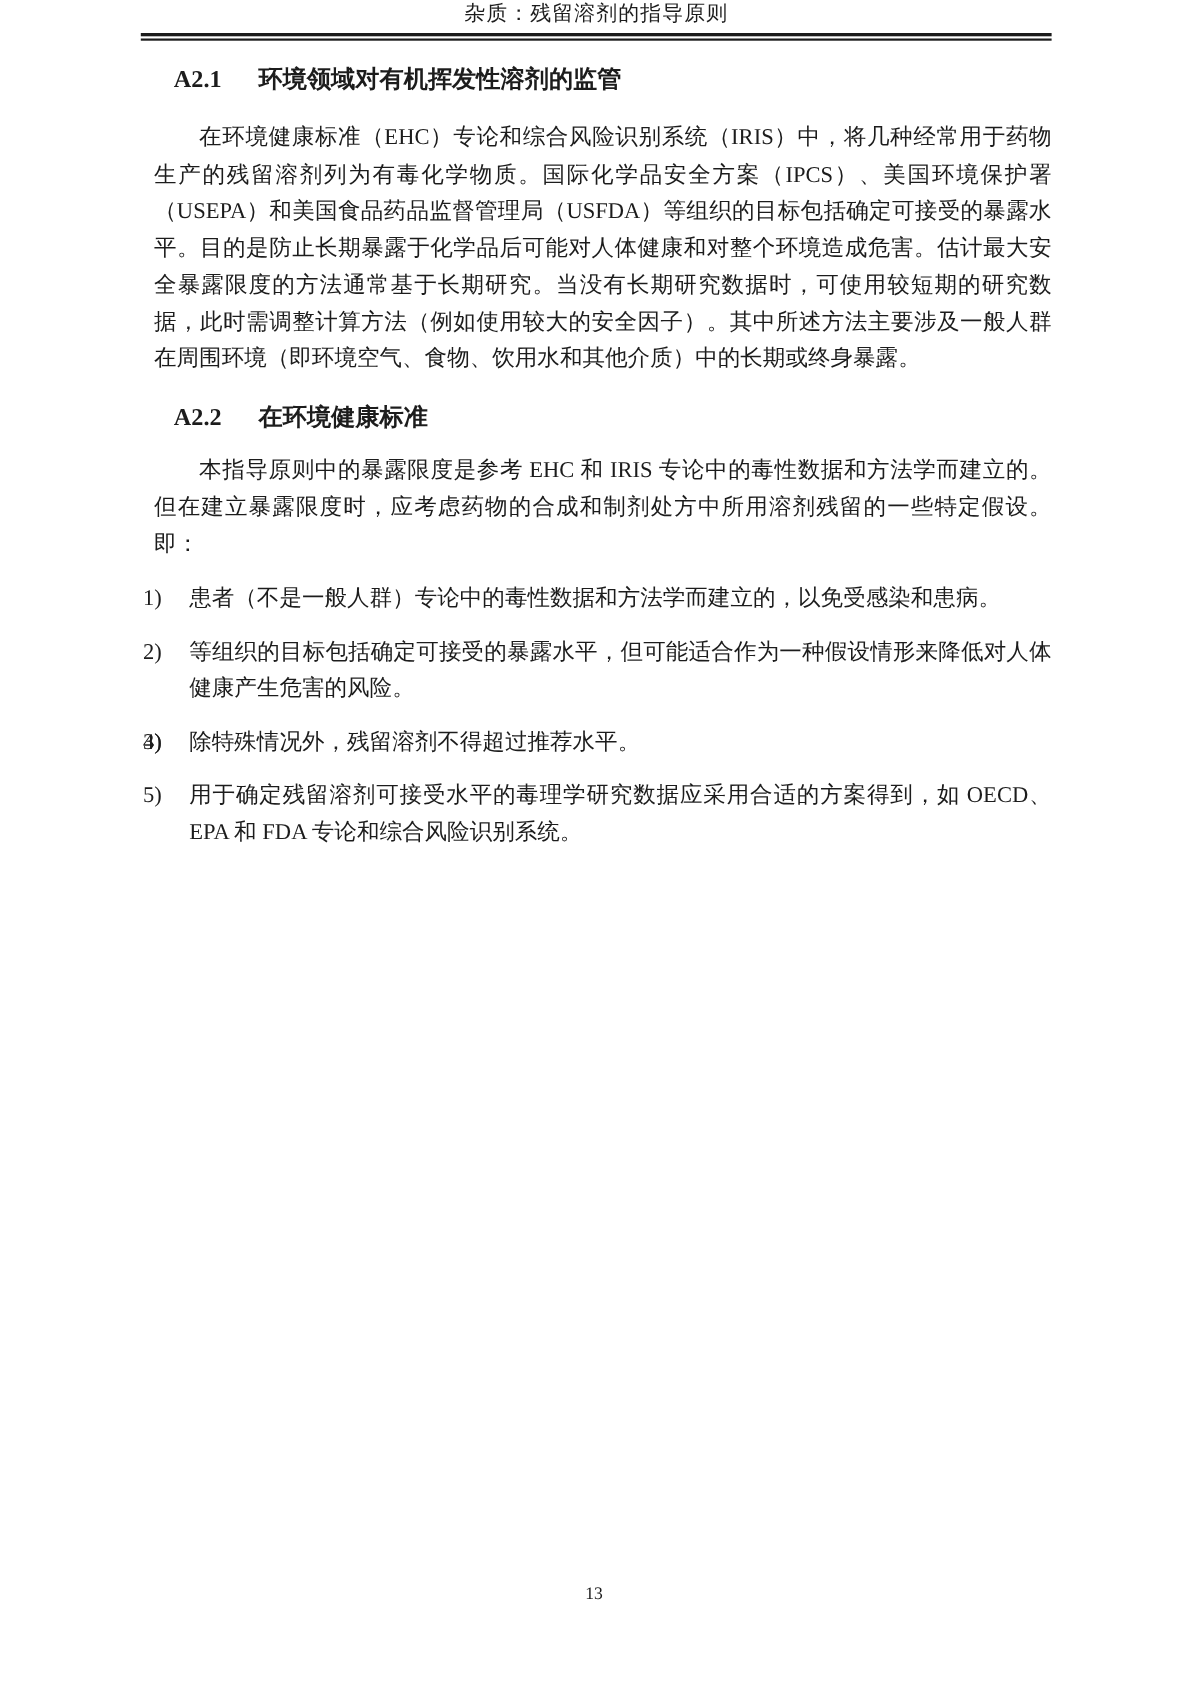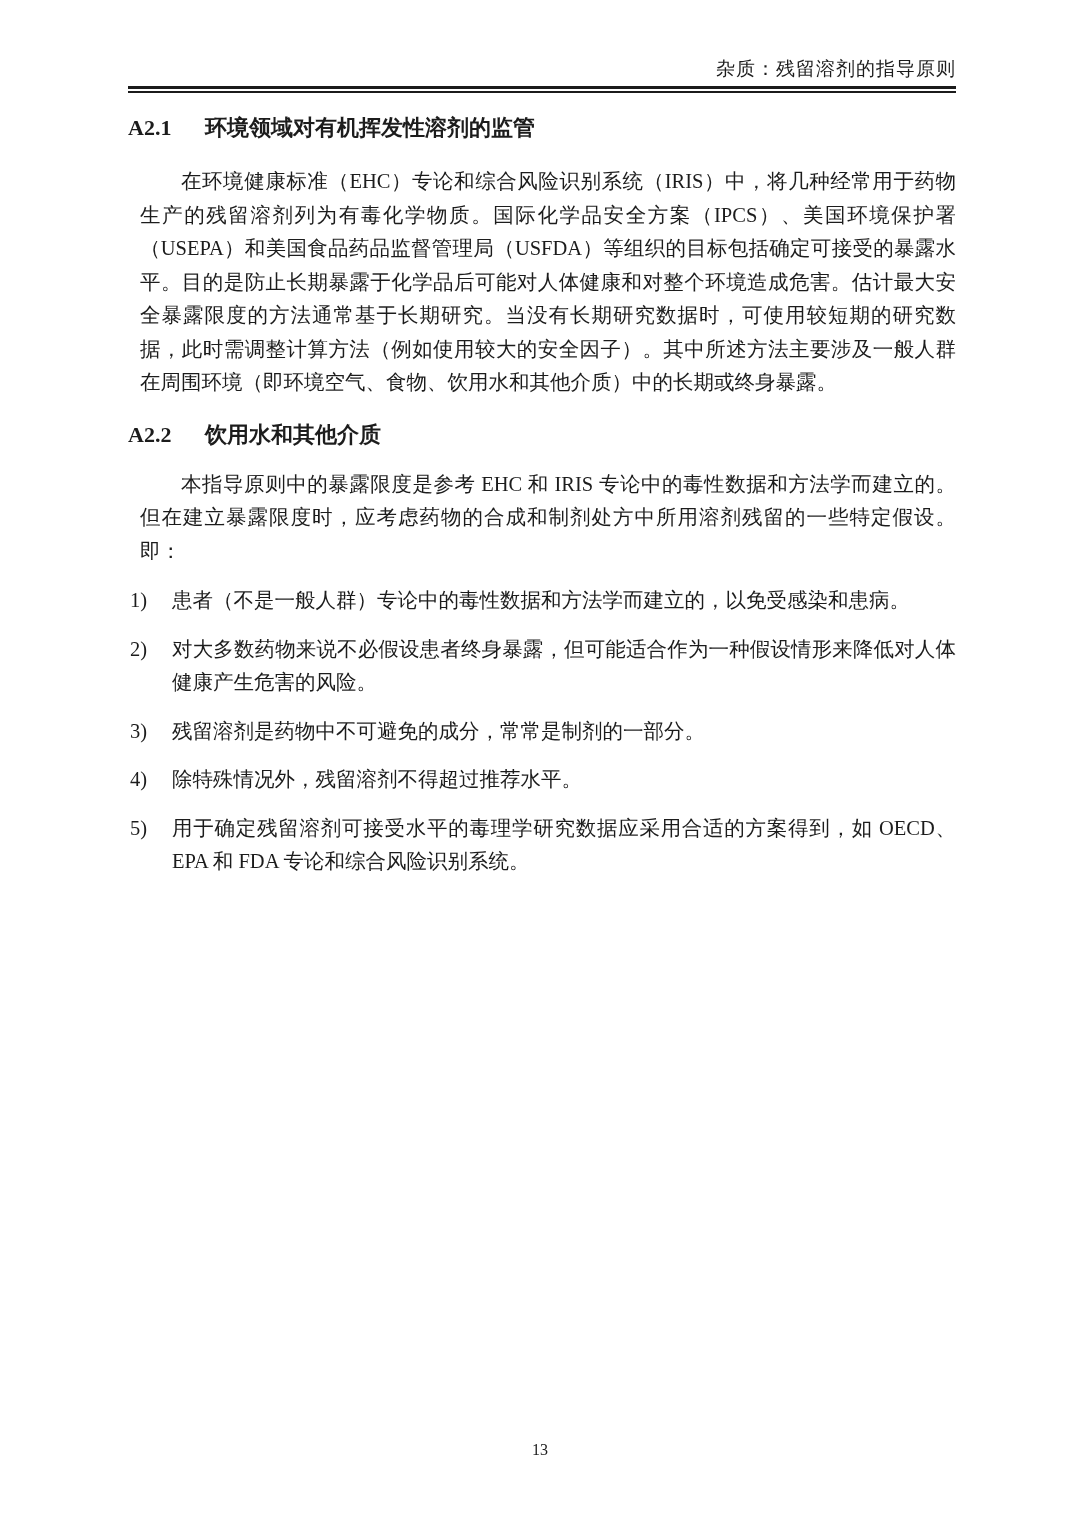--- a/index.html
+++ b/index.html
@@ -12,22 +12,21 @@
     position: relative;
     background: #ffffff;
     font-family: "Liberation Serif", "DejaVu Serif", serif;
     color: #1c1c1c;
     overflow: hidden;
   }
   .content {
     padding: 0 124px 0 128px;
   }
   .running-header {
-    margin-top: 56px;
-    text-align: right;
+    text-align: center;
     font-size: 19px;
     line-height: 26px;
     letter-spacing: 1px;
   }
   .header-rule {
     margin-top: 4px;
     height: 2px;
     border-top: 3px solid #1b1b1b;
     border-bottom: 2px solid #1b1b1b;
   }
@@ -35,20 +34,21 @@
     margin: 36px 0 0 0;
     font-size: 22.5px;
     font-weight: bold;
     line-height: 30px;
   }
   .section-heading {
     margin-top: 20px;
     font-size: 22px;
     font-weight: bold;
     line-height: 30px;
+    margin-left: 30px;
   }
   .sec-num {
     display: inline-block;
     min-width: 77px;
   }
   .body-para {
     margin: 22px 0 0 12px;
     font-size: 20.5px;
     line-height: 33.5px;
     text-align: justify;
@@ -96,40 +96,39 @@
   <div class="header-rule"></div>
 
 
   <div class="section-heading">
     <span class="sec-num">A2.1</span><span class="sec-title">环境领域对有机挥发性溶剂的监管</span>
   </div>
 
   <p class="body-para">在环境健康标准（EHC）专论和综合风险识别系统（IRIS）中，将几种经常用于药物生产的残留溶剂列为有毒化学物质。国际化学品安全方案（IPCS）、美国环境保护署（USEPA）和美国食品药品监督管理局（USFDA）等组织的目标包括确定可接受的暴露水平。目的是防止长期暴露于化学品后可能对人体健康和对整个环境造成危害。估计最大安全暴露限度的方法通常基于长期研究。当没有长期研究数据时，可使用较短期的研究数据，此时需调整计算方法（例如使用较大的安全因子）。其中所述方法主要涉及一般人群在周围环境（即环境空气、食物、饮用水和其他介质）中的长期或终身暴露。</p>
 
   <div class="section-heading">
-    <span class="sec-num">A2.2</span><span class="sec-title">饮用水和其他介质</span>
+    <span class="sec-num">A2.2</span><span class="sec-title">在环境健康标准</span>
   </div>
 
   <p class="body-para tight">本指导原则中的暴露限度是参考 EHC 和 IRIS 专论中的毒性数据和方法学而建立的。但在建立暴露限度时，应考虑药物的合成和制剂处方中所用溶剂残留的一些特定假设。即：</p>
 
   <div class="assumption-list">
 
     <div class="list-item">
       <span class="li-num">1)</span>
       <span class="li-text">患者（不是一般人群）专论中的毒性数据和方法学而建立的，以免受感染和患病。</span>
     </div>
 
     <div class="list-item">
       <span class="li-num">2)</span>
-      <span class="li-text">对大多数药物来说不必假设患者终身暴露，但可能适合作为一种假设情形来降低对人体健康产生危害的风险。</span>
+      <span class="li-text">等组织的目标包括确定可接受的暴露水平，但可能适合作为一种假设情形来降低对人体健康产生危害的风险。</span>
     </div>
 
     <div class="list-item">
       <span class="li-num">3)</span>
-      <span class="li-text">残留溶剂是药物中不可避免的成分，常常是制剂的一部分。</span>
     </div>
 
     <div class="list-item">
       <span class="li-num">4)</span>
       <span class="li-text">除特殊情况外，残留溶剂不得超过推荐水平。</span>
     </div>
 
     <div class="list-item">
       <span class="li-num">5)</span>
       <span class="li-text">用于确定残留溶剂可接受水平的毒理学研究数据应采用合适的方案得到，如 OECD、EPA 和 FDA 专论和综合风险识别系统。</span>

